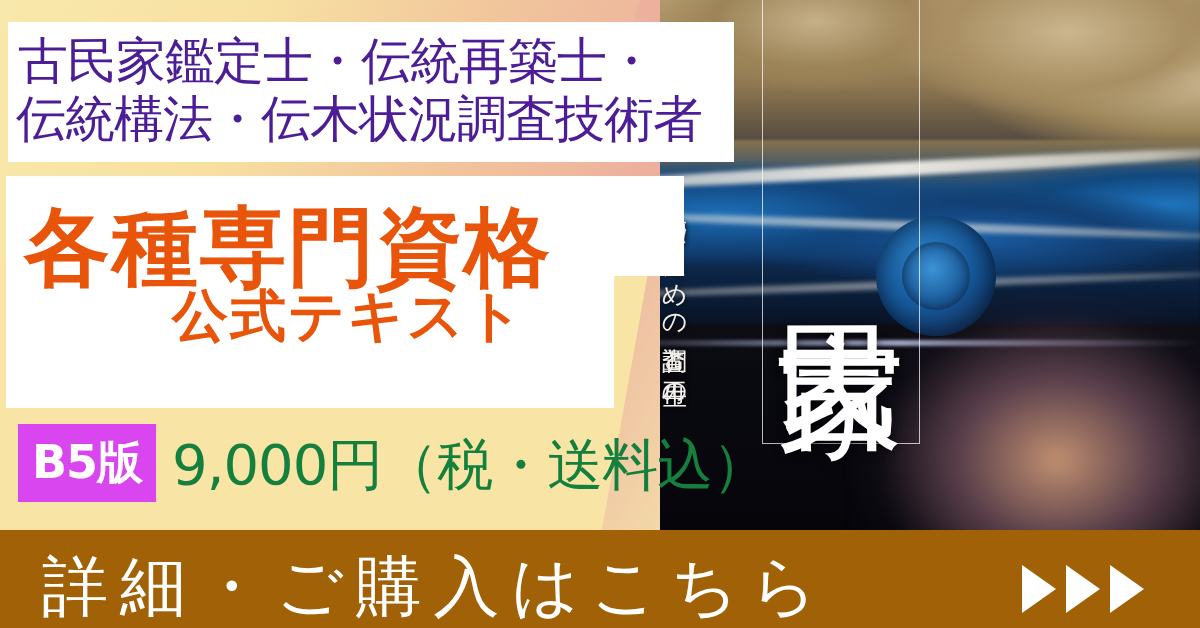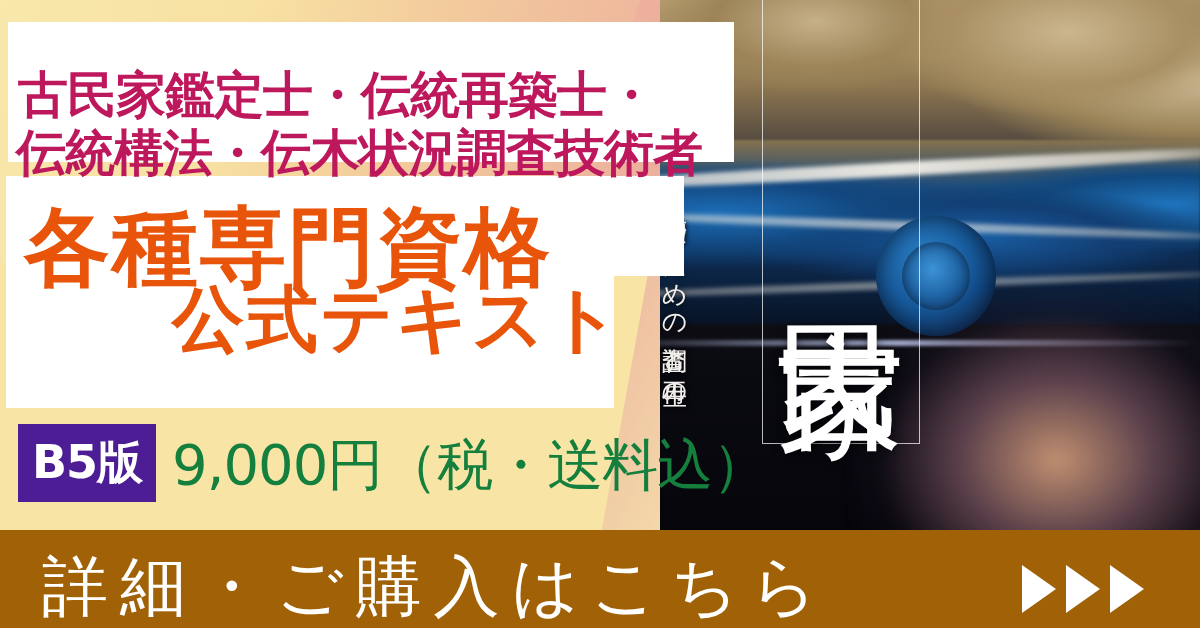--- a/index.html
+++ b/index.html
@@ -113,40 +113,39 @@
     clip-path:polygon(0 0, 640px 0, 560px 264px, 0 264px);
   }
 
   
   .wp{position:absolute;background:#ffffff;}
   .wp1{left:8px;top:22px;width:726px;height:140px;}
   .wp2{left:6px;top:176px;width:678px;height:232px;
        clip-path:polygon(0 0, 678px 0, 678px 100px, 608px 100px, 608px 232px, 0 232px);}
 
   .line-a, .line-b{
-    position:absolute;color:#be185d;white-space:nowrap;
-    font-family:"DejaVu Sans","Liberation Sans",sans-serif;
-    font-weight:700;
-    margin-top:34px;
+    position:absolute;color:#4c1d95;white-space:nowrap;
+    font-family:"DejaVu Sans","Liberation Sans",sans-serif;
+    font-weight:400;
   }
   .line-a{left:18px;top:28px;font-size:50px;letter-spacing:-1px;}
   .line-b{left:16px;top:86px;font-size:50px;letter-spacing:-1px;}
 
   .head1,.head2{
     position:absolute;color:#e8540a;white-space:nowrap;
     font-family:"DejaVu Sans","Liberation Sans",sans-serif;
     font-weight:700;
   }
   .head1{left:24px;top:190px;font-size:86px;letter-spacing:2px;}
-  .head2{left:172px;top:272px;font-size:72px;letter-spacing:2px;}
+  .head2{left:172px;top:279px;font-size:56px;letter-spacing:2px;}
 
   
   .badge{
     position:absolute;left:18px;top:424px;width:138px;height:78px;
-    background:#4c1d95;color:#ffffff;
+    background:#d946ef;color:#ffffff;
     display:flex;align-items:center;justify-content:center;
     font-family:"DejaVu Sans","Liberation Sans",sans-serif;
     font-weight:700;font-size:46px;letter-spacing:-1px;
   }
   .price{
     position:absolute;left:172px;top:428px;
     color:#15803d;white-space:nowrap;
     font-family:"DejaVu Sans","Liberation Sans",sans-serif;
     font-weight:400;font-size:56px;letter-spacing:-1px;
   }

